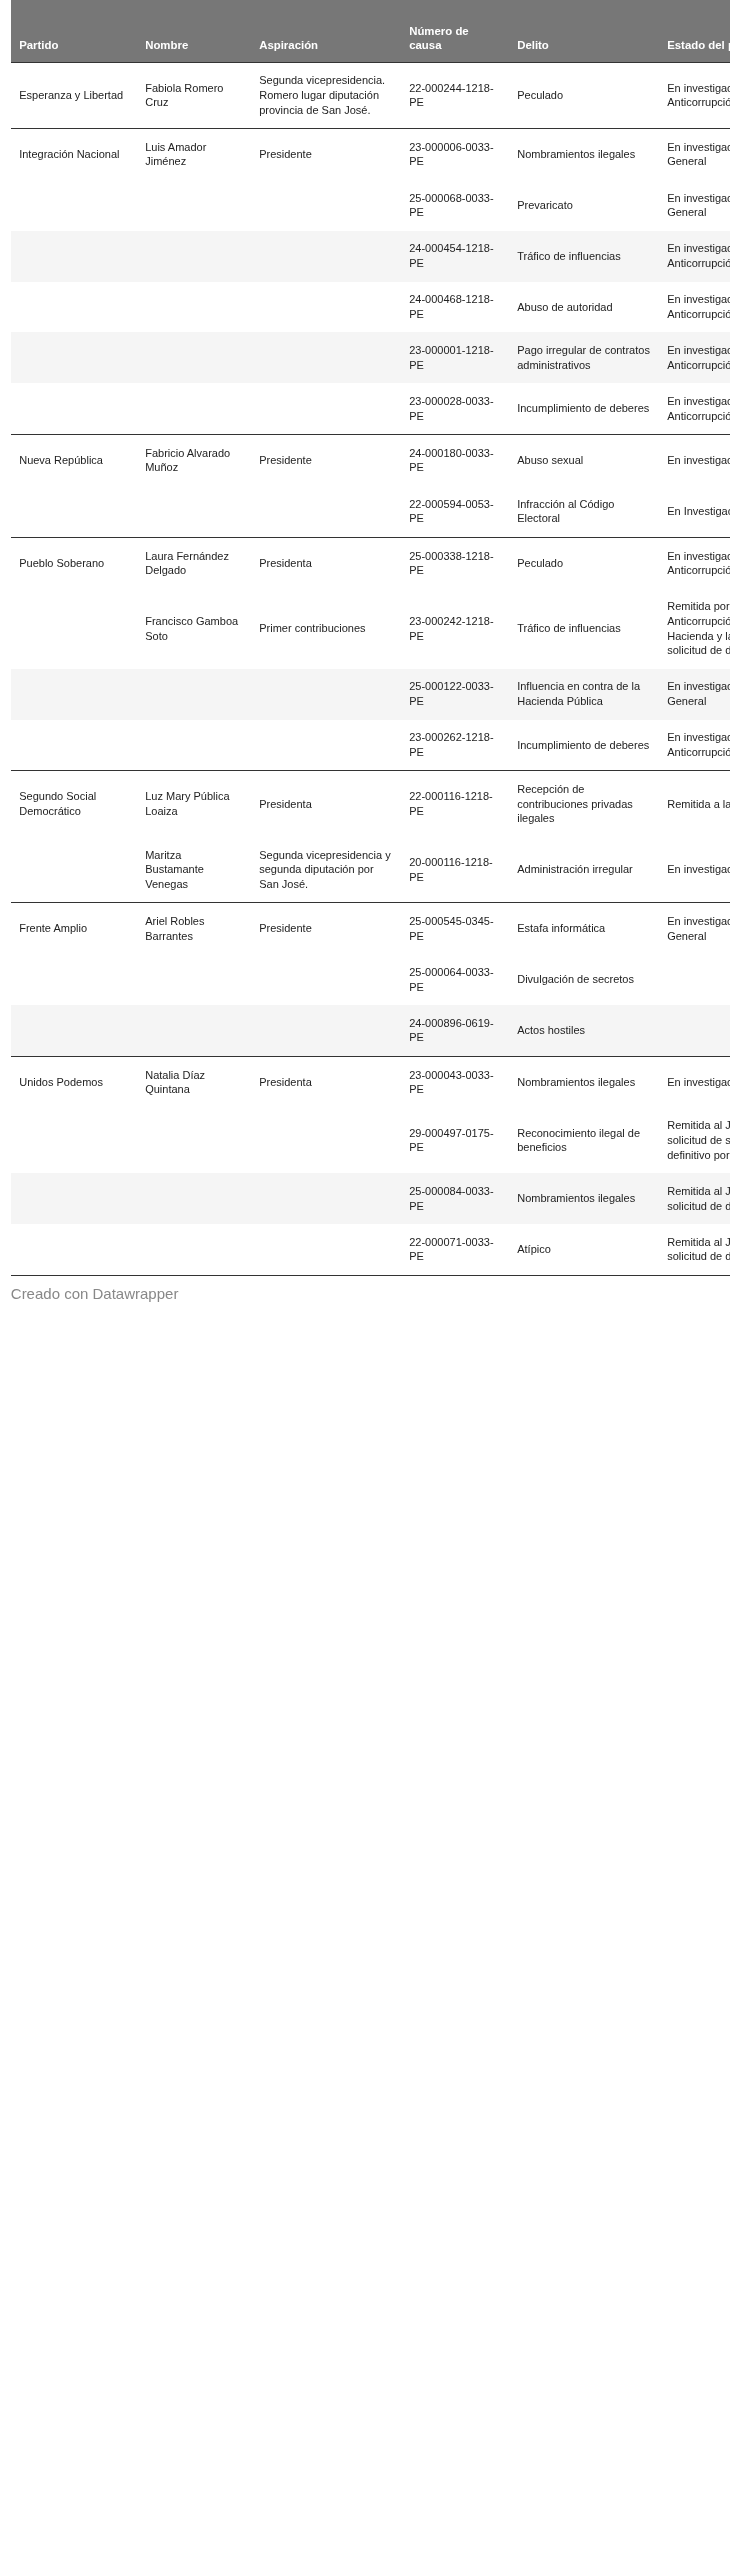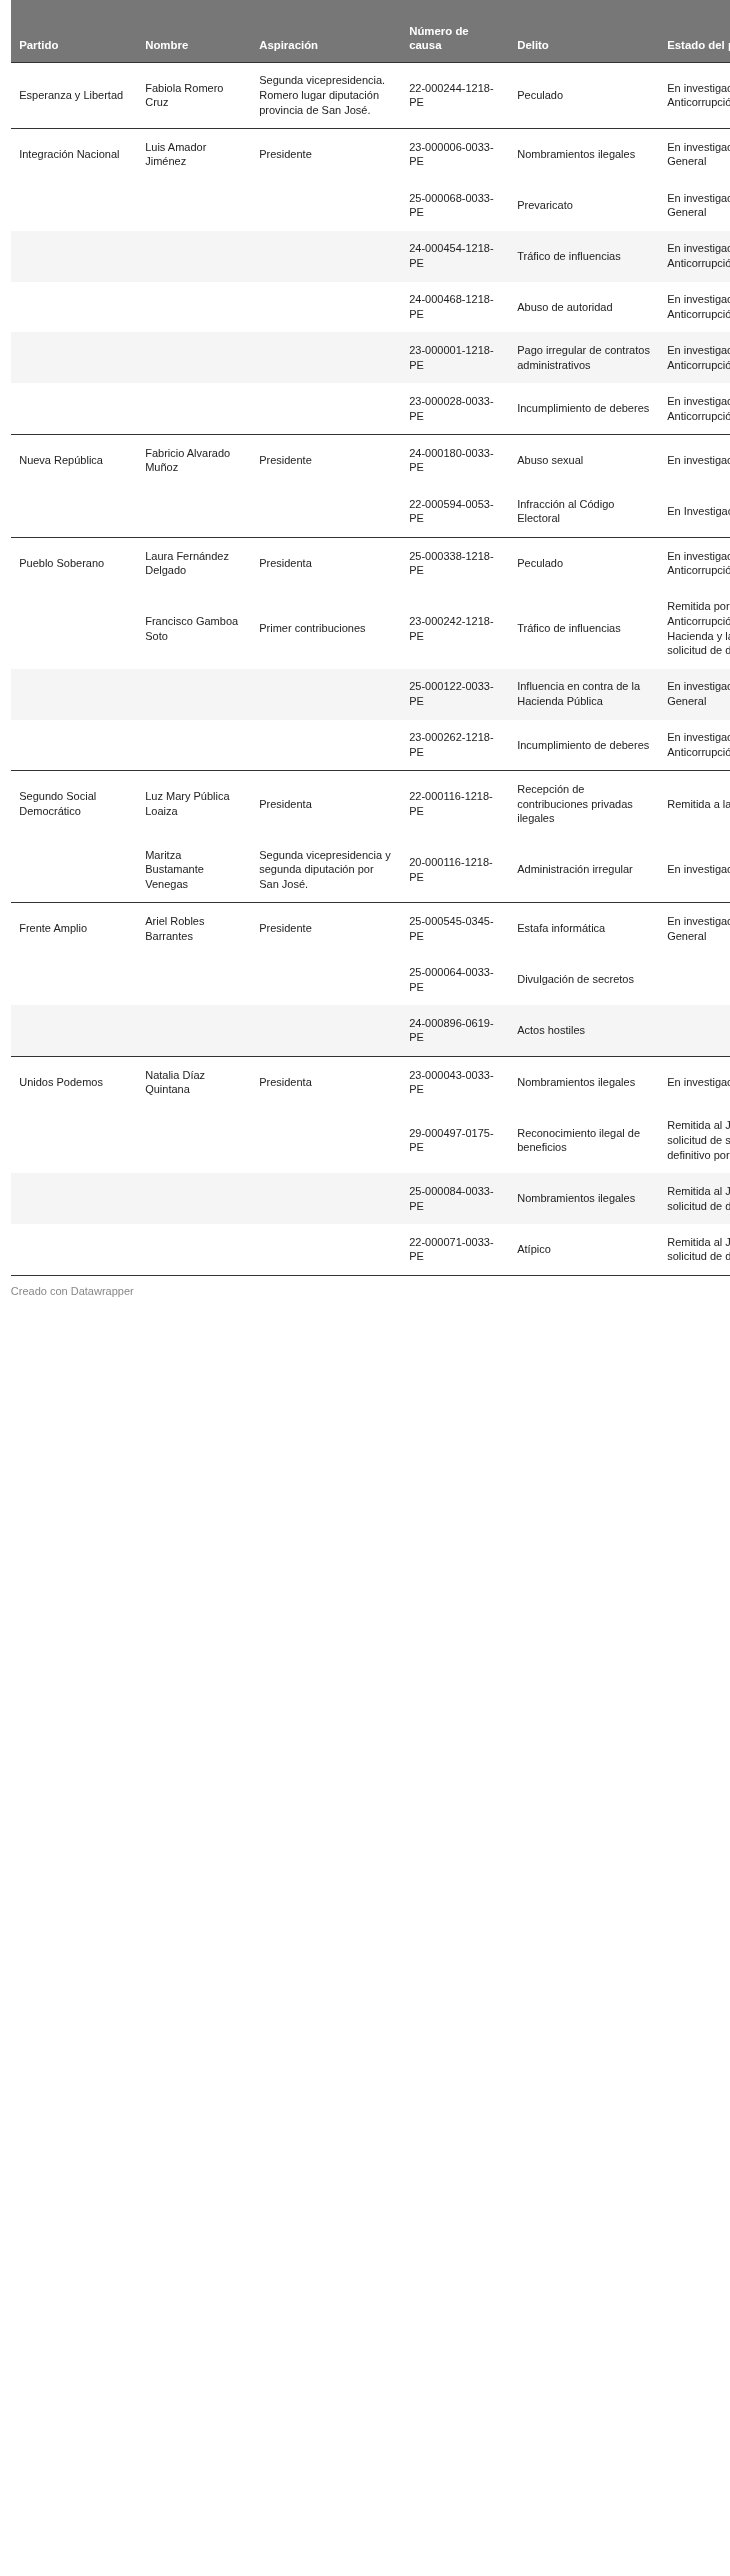--- a/index.html
+++ b/index.html
@@ -55,21 +55,21 @@
   tr.last-row td {
     border-bottom: 1.2px solid #333333;
   }
   td.partido, td.nombre {
     font-weight: normal;
     color: #000000;
   }
   td.causa { white-space: pre-line; }
   td.estado { color: #222222; }
   .footer {
-    font-size: 11px;
+    font-size: 15px;
     color: #888888;
     padding: 9.6px 10.8px 13px 10.8px;
   }
 </style>
 </head>
 <body>
 
 <div class="wrap">
   <table class="datatable">
     <colgroup>

